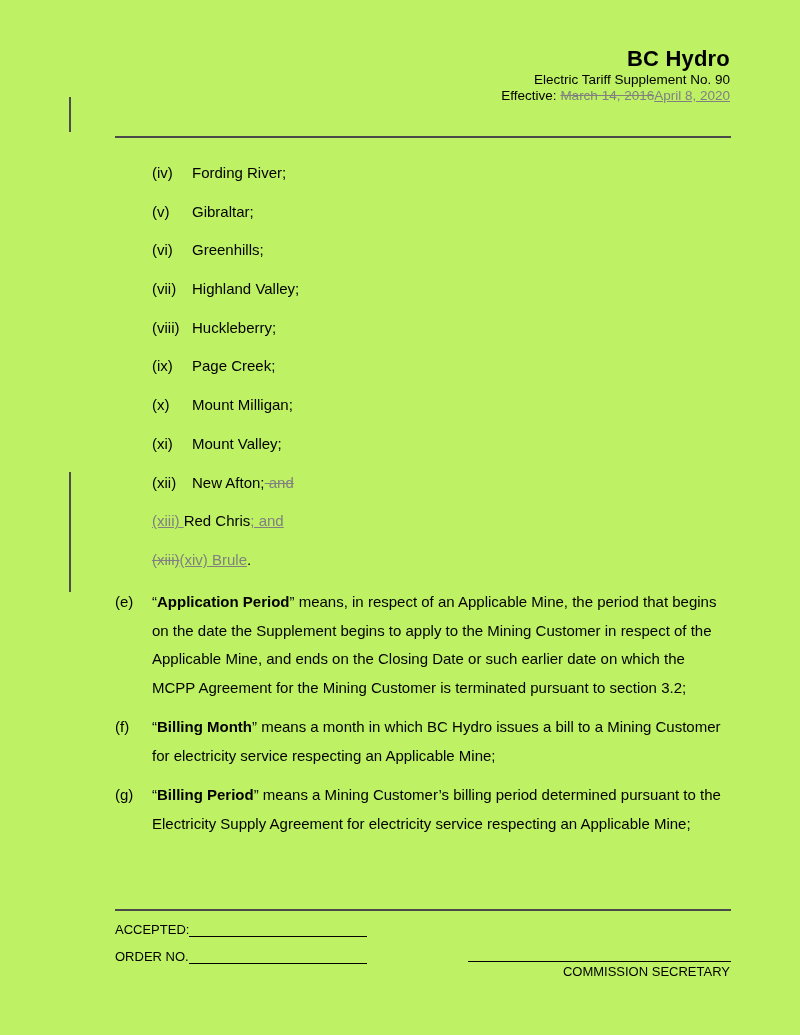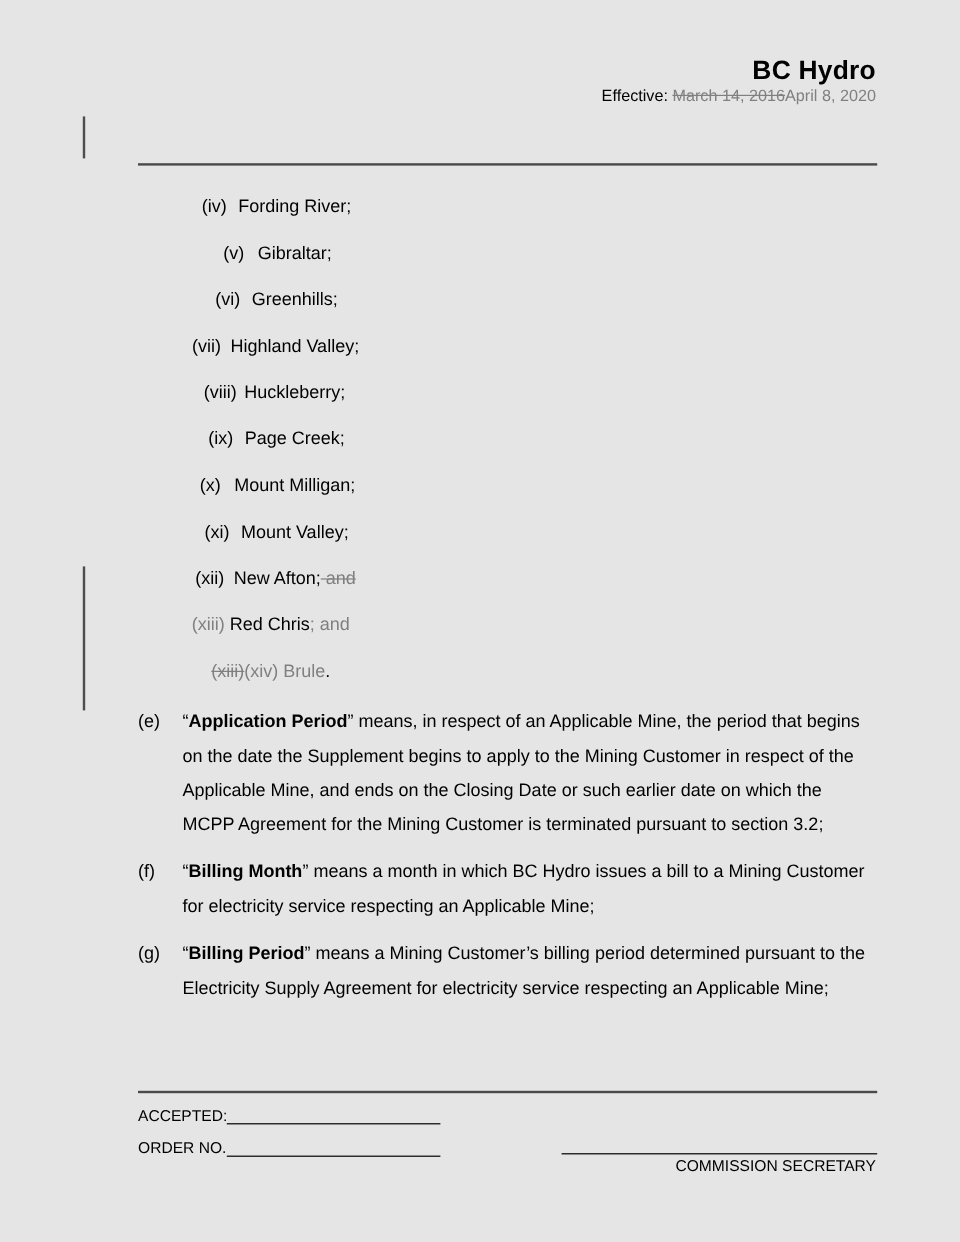--- a/index.html
+++ b/index.html
@@ -3,42 +3,42 @@
 <meta charset="utf-8">
 <style>
   * { margin: 0; padding: 0; box-sizing: border-box; }
   html, body {
     width: 800px; height: 1035px;
     background: #ffffff;
     font-family: "Liberation Sans", sans-serif;
     color: #000000;
     overflow: hidden;
   }
-  .page { position: relative; width: 800px; height: 1035px; background: #e5e5e5; padding-left: 20px; }
+  .page { position: relative; width: 800px; height: 1035px; background: #bef264; padding-left: 20px; }
 
   
   .header { position: absolute; top: 46px; right: 70px; text-align: right; }
   .company { font-size: 22px; font-weight: bold; line-height: 26px; letter-spacing: 0.2px; }
   .hline { font-size: 13.5px; line-height: 16px; }
 
   
   .del { color: #808080; text-decoration: line-through; margin-top: 20px; }
-  .ins { color: #808080; }
+  .ins { color: #808080; text-decoration: underline; }
 
   
   .rule { position: absolute; left: 115px; width: 616px; height: 0; border-top: 2px solid #4a4a4a; }
   .header-rule { top: 136px; }
   .footer-rule { top: 909px; }
   .changebar { position: absolute; left: 69px; width: 2px; background: #4d4d4d; }
   .bar-header { top: 97px; height: 35px; }
   .bar-list { top: 472px; height: 120px; }
 
   
   .mines { position: absolute; left: 152px; top: 165px; font-size: 15px; }
-  .mine-row { line-height: 16px; margin-bottom: 22.7px; white-space: nowrap; text-align: center; }
+  .mine-row { line-height: 16px; margin-bottom: 22.7px; white-space: nowrap; }
   .mnum { display: inline-block; width: 40px; }
 
   
   .defs { position: absolute; left: 115px; top: 588px; width: 616px; font-size: 15px; line-height: 28.5px; }
   .def { position: relative; padding-left: 37px; margin-bottom: 11px; }
   .dlabel { position: absolute; left: 0; top: 0; }
   .term { font-weight: bold; }
 
   
   .sig-row { position: absolute; left: 115px; width: 252px; display: flex; font-size: 13px; line-height: 16px; }
@@ -48,20 +48,21 @@
   .secretary-line { position: absolute; left: 468px; top: 961px; width: 263px; height: 0; border-top: 1.5px solid #000; }
   .secretary-label { position: absolute; right: 70px; top: 964px; font-size: 13px; line-height: 15px; margin-left: 24px; }
 </style>
 </head>
 <body>
 
 <div class="page">
 
   <div class="header">
     <div class="company">BC Hydro</div>
+    <div class="hline">Electric Tariff Supplement No. 90</div>
     <div class="hline"><span>Effective: </span><span class="del">March 14, 2016</span><span class="ins">April 8, 2020</span></div>
   </div>
 
   <div class="changebar bar-header"></div>
   <div class="changebar bar-list"></div>
 
   <div class="rule header-rule"></div>
 
   <div class="mines">
     <div class="mine-row"><span class="mnum">(iv)</span><span>Fording River;</span></div>

